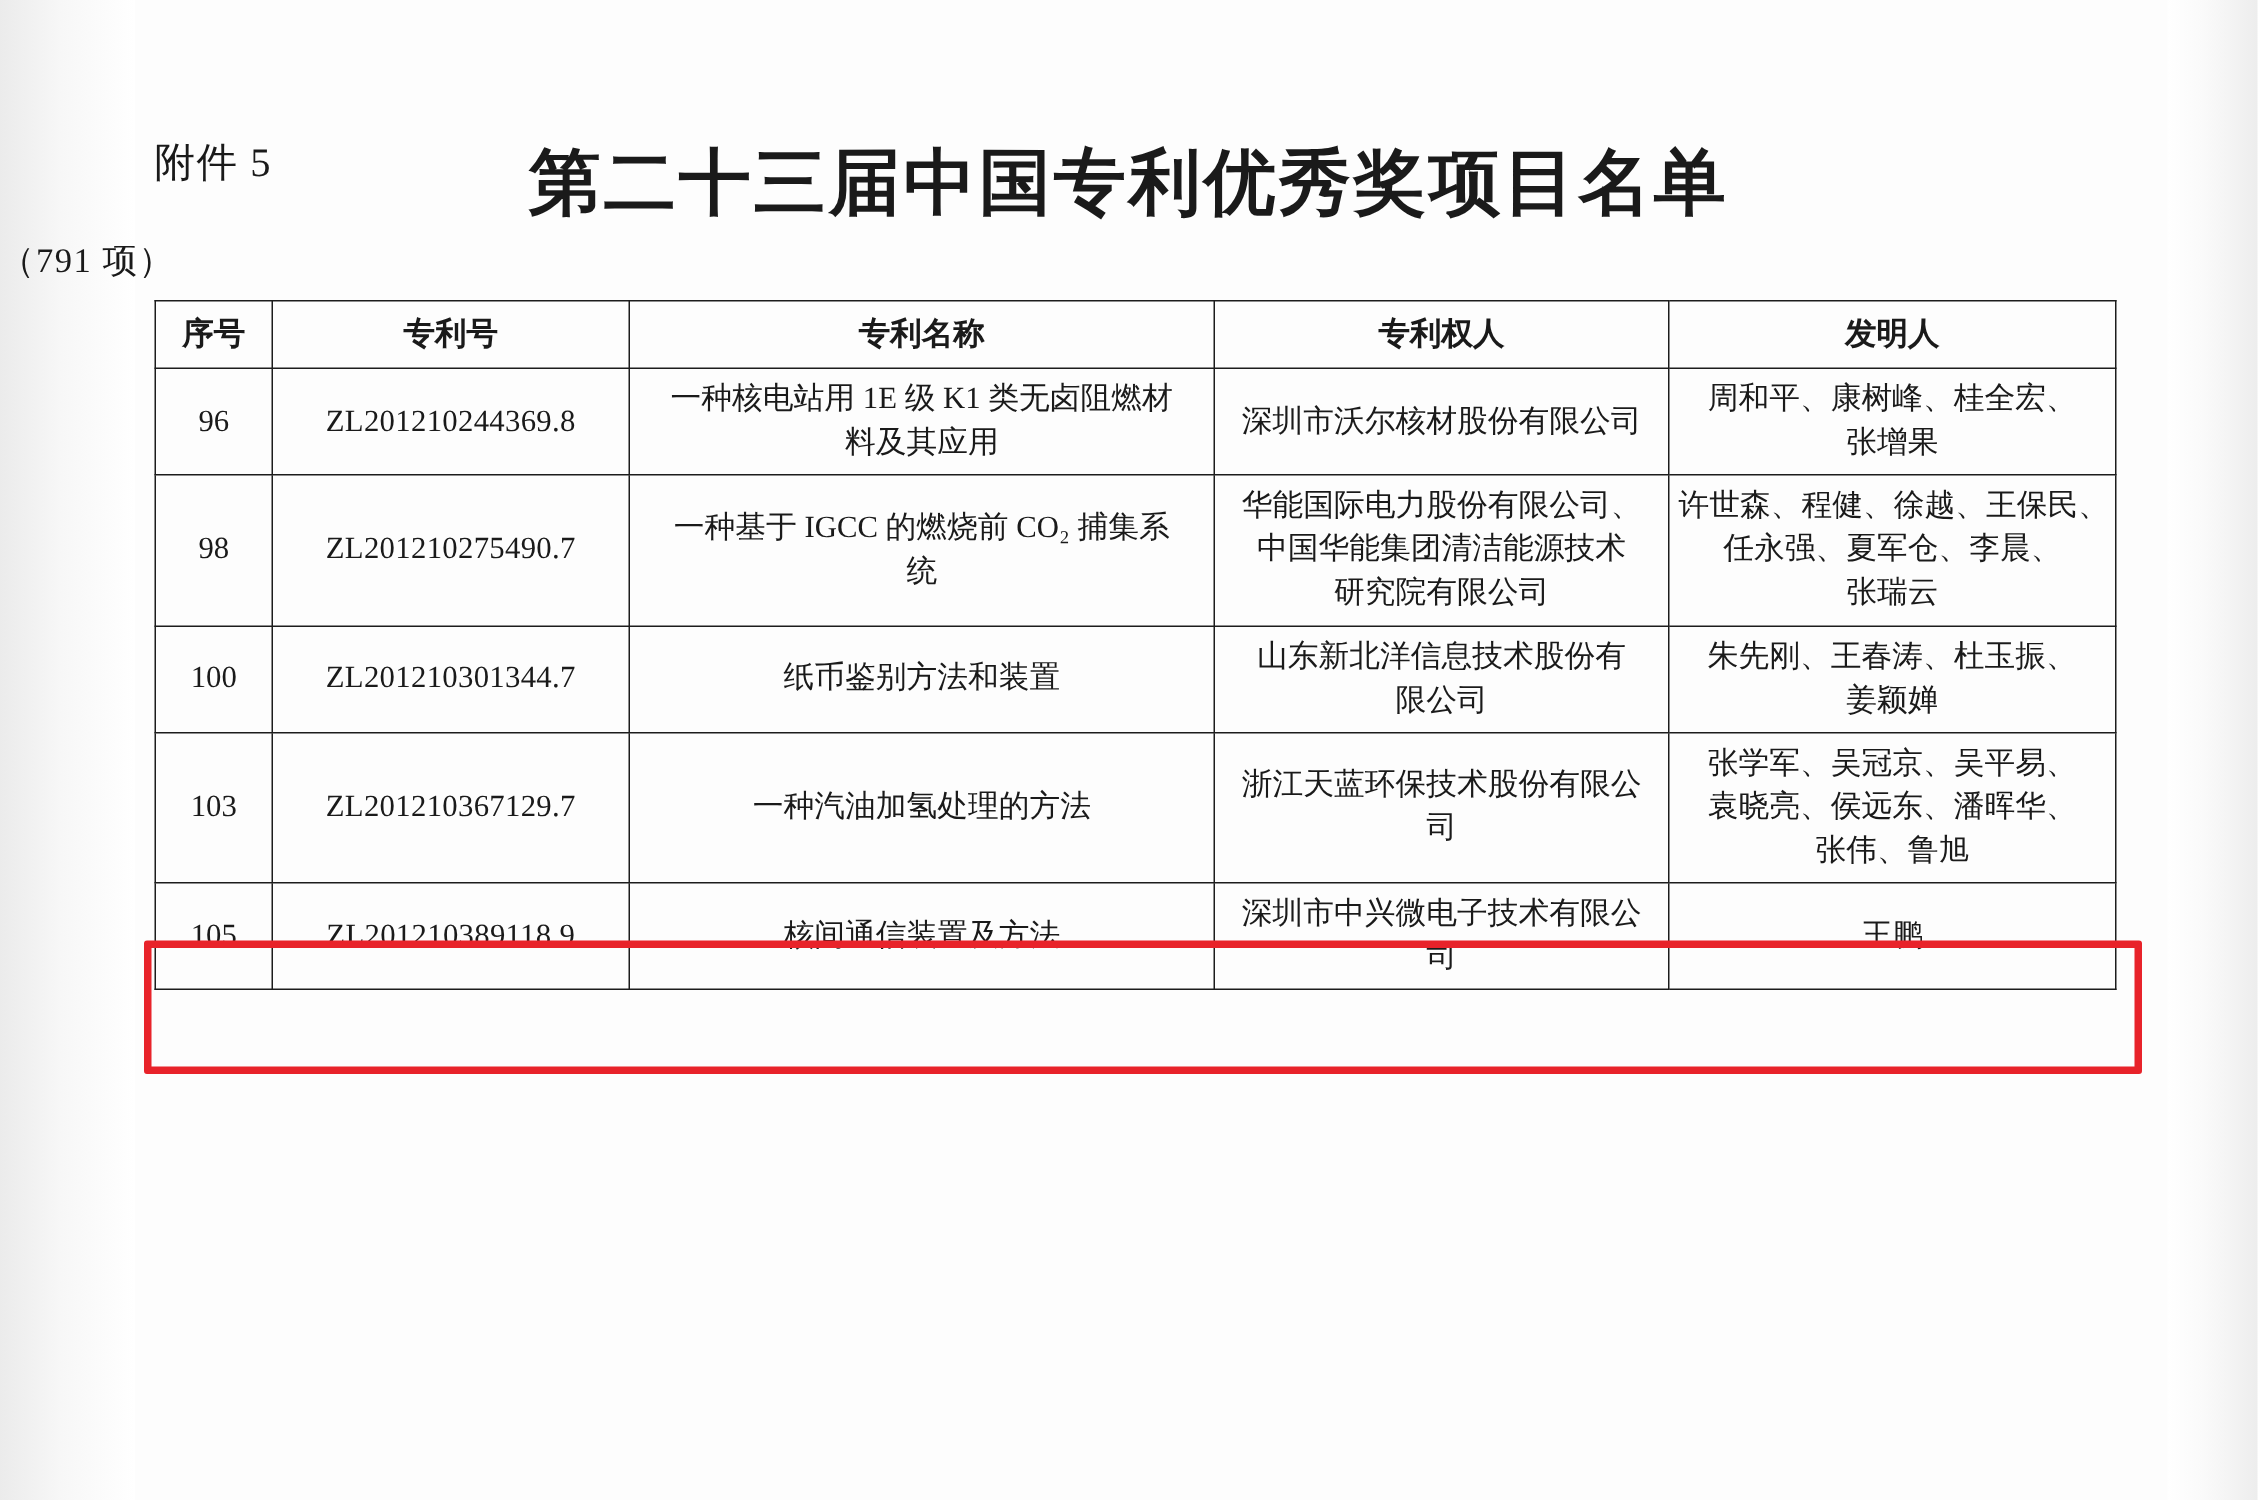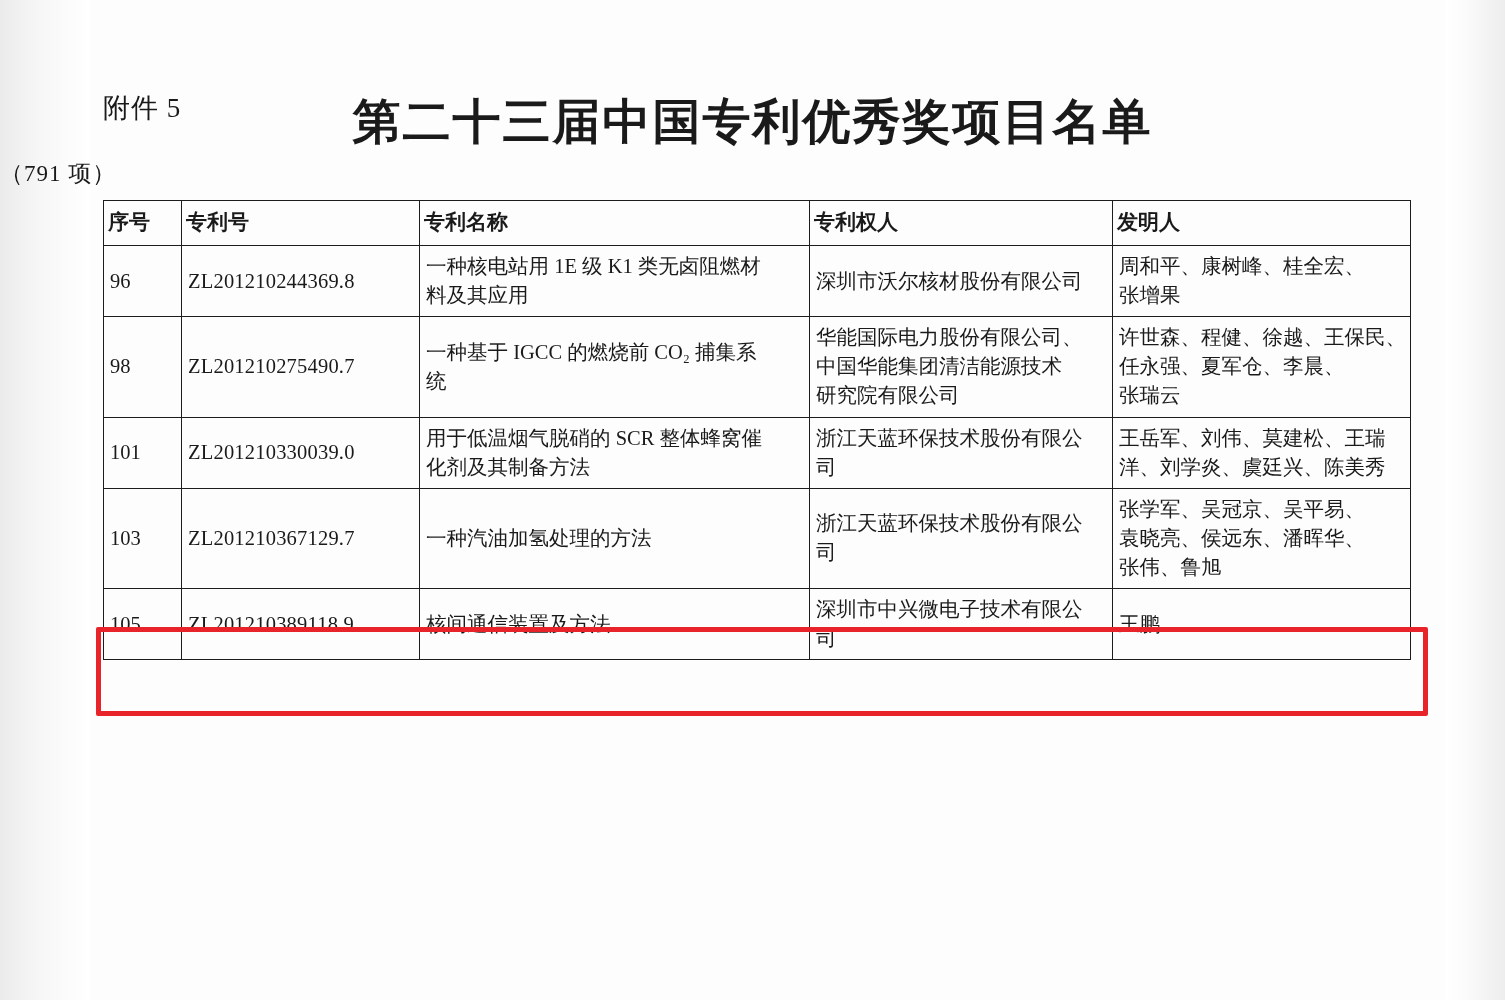--- a/index.html
+++ b/index.html
@@ -69,21 +69,21 @@
     position: absolute;
     left: 103px;
     top: 200px;
     width: 1307px;
     border-collapse: collapse;
     table-layout: fixed;
   }
   table.patent-table th,
   table.patent-table td {
     border: 1.6px solid #1c1c1c;
-    text-align: left;
+    text-align: center;
     vertical-align: middle;
     font-size: 20.5px;
     line-height: 1.42;
     padding: 6px 6px;
   }
   table.patent-table th {
     font-weight: 700;
     font-size: 21px;
     height: 34px;
     padding: 5px 4px;
@@ -168,33 +168,32 @@
             <span class="cell-line">中国华能集团清洁能源技术</span>
             <span class="cell-line">研究院有限公司</span>
           </td>
           <td class="col-inv">
             <span class="cell-line">许世森、程健、徐越、王保民、</span>
             <span class="cell-line">任永强、夏军仓、李晨、</span>
             <span class="cell-line">张瑞云</span>
           </td>
         </tr>
         <tr>
-          <td class="col-no">101</td>
-          <td class="col-num">ZL201210330039.0</td>
-          <td class="col-name">
-            <span class="cell-line">用于低温烟气脱硝的 SCR 整体蜂窝催</span>
-            <span class="cell-line">化剂及其制备方法</span>
-          </td>
-          <td class="col-owner">
-            <span class="cell-line">浙江天蓝环保技术股份有限公</span>
-            <span class="cell-line">司</span>
-          </td>
-          <td class="col-inv">
-            <span class="cell-line">王岳军、刘伟、莫建松、王瑞</span>
-            <span class="cell-line">洋、刘学炎、虞廷兴、陈美秀</span>
+          <td class="col-no">100</td>
+          <td class="col-num">ZL201210301344.7</td>
+          <td class="col-name">
+            <span class="cell-line">纸币鉴别方法和装置</span>
+          </td>
+          <td class="col-owner">
+            <span class="cell-line">山东新北洋信息技术股份有</span>
+            <span class="cell-line">限公司</span>
+          </td>
+          <td class="col-inv">
+            <span class="cell-line">朱先刚、王春涛、杜玉振、</span>
+            <span class="cell-line">姜颖婵</span>
           </td>
         </tr>
         <tr>
           <td class="col-no">103</td>
           <td class="col-num">ZL201210367129.7</td>
           <td class="col-name">
             <span class="cell-line">一种汽油加氢处理的方法</span>
           </td>
           <td class="col-owner">
             <span class="cell-line">浙江天蓝环保技术股份有限公</span>

